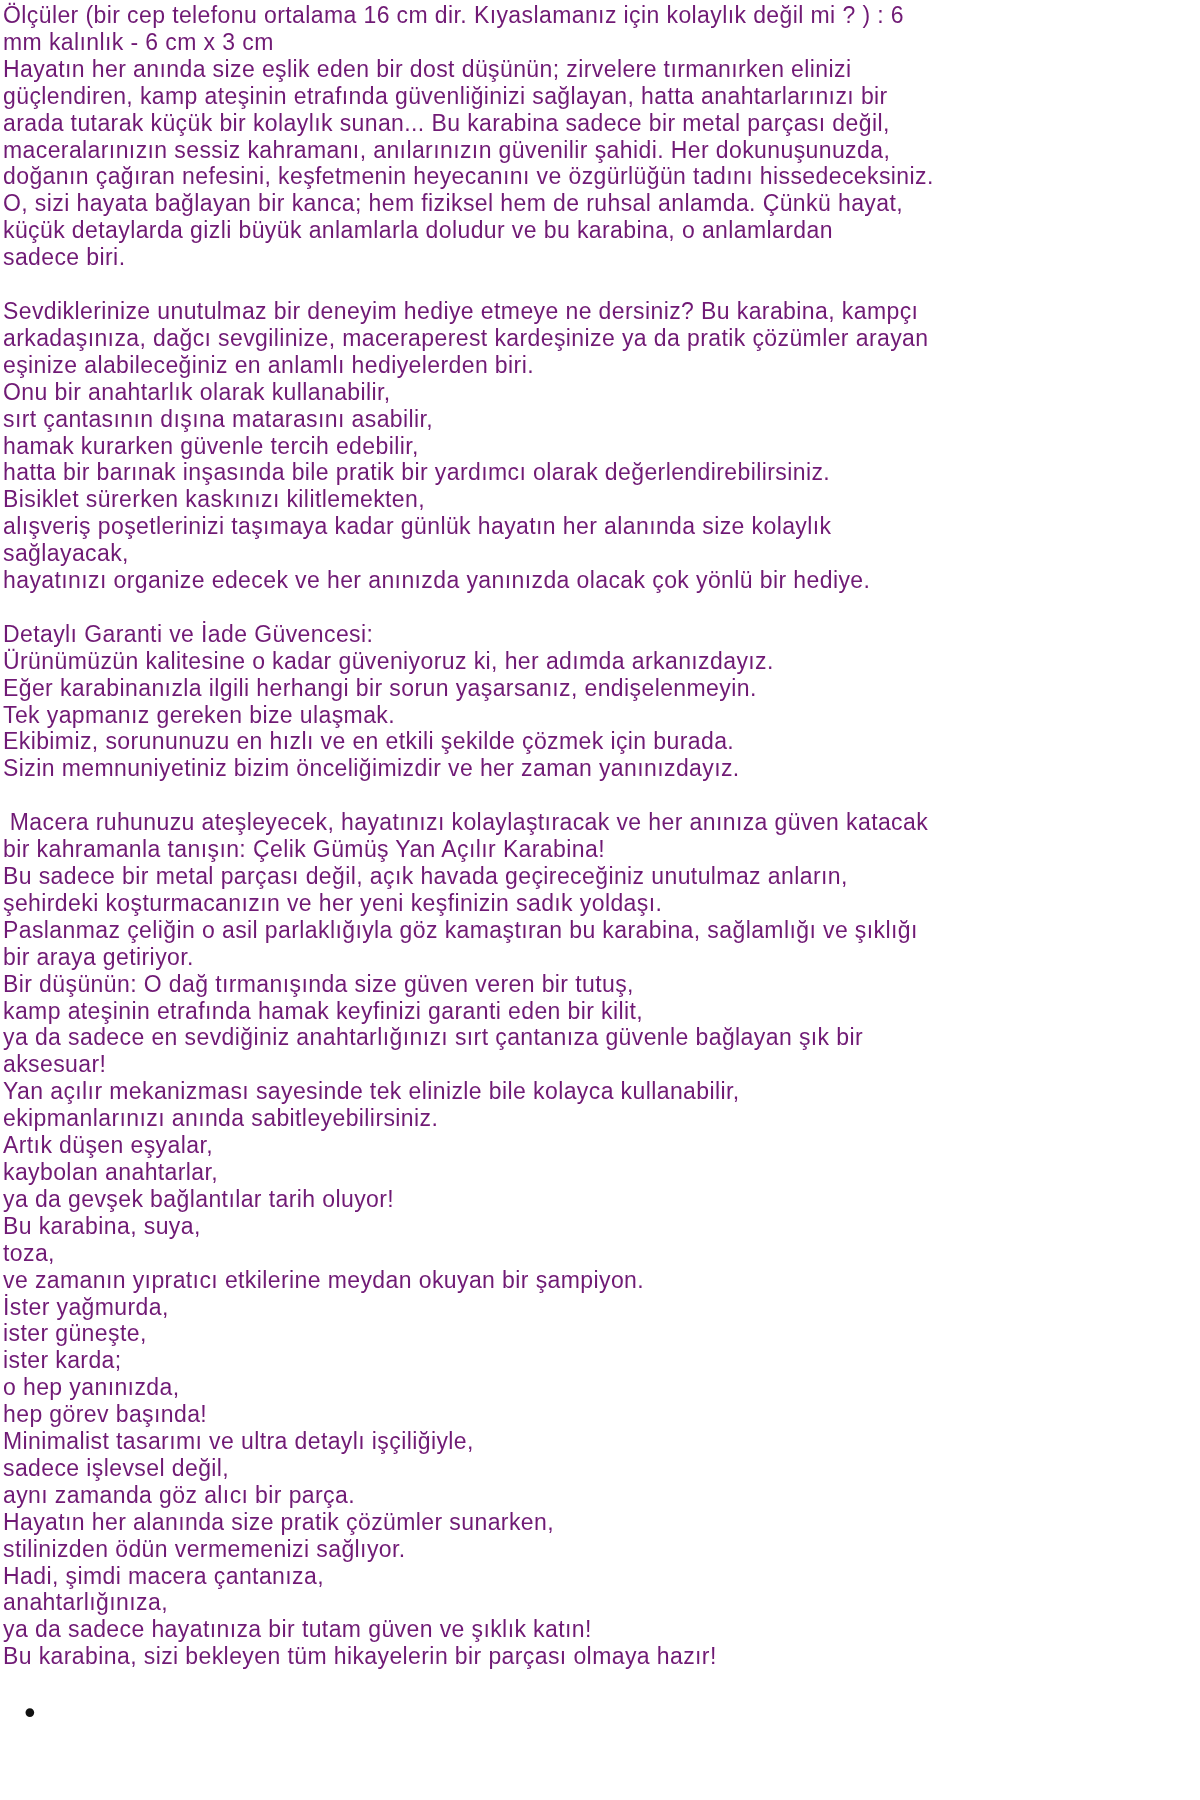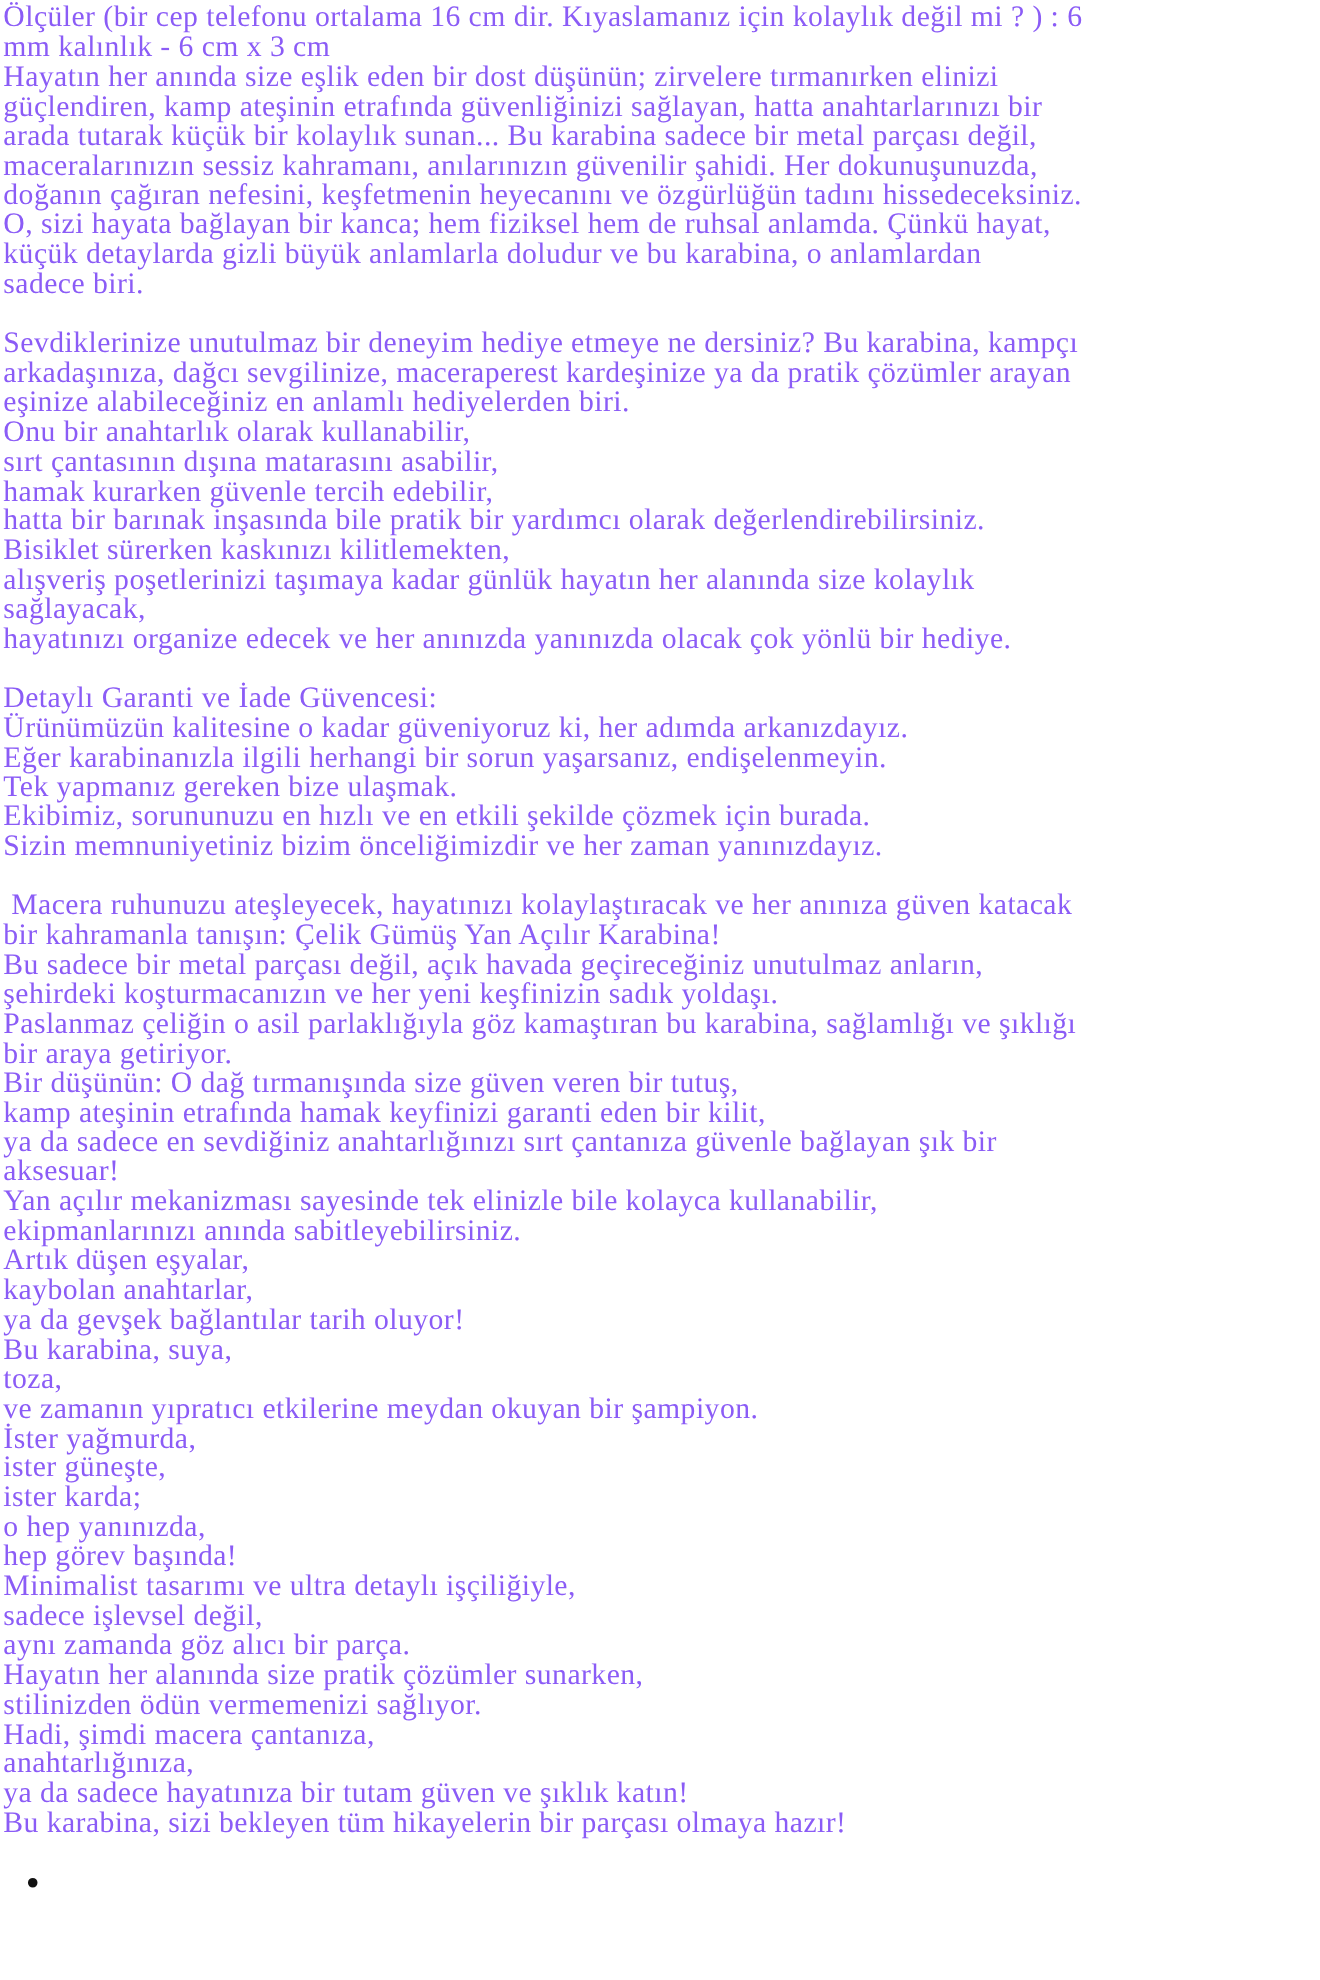--- a/index.html
+++ b/index.html
@@ -10,25 +10,25 @@
   .page {
     position: relative;
     width: 1200px;
     height: 1800px;
     background: #ffffff;
     overflow: hidden;
     box-sizing: border-box;
     padding: 2px 0 0 3px;
   }
   .body-text {
-    font-family: Liberation Serif, serif;
-    font-size: 27px;
+    font-family: Liberation Sans, sans-serif;
+    font-size: 23px;
     line-height: 26.9px;
     letter-spacing: 0.4px;
-    color: #8b5cf6;
+    color: #701a75;
     white-space: pre;              
     font-stretch: condensed;
   }
   .bullet-row {
     margin-top: 30px;
     padding-left: 18px;
     height: 27px;
     display: flex;
     align-items: center;
   }

